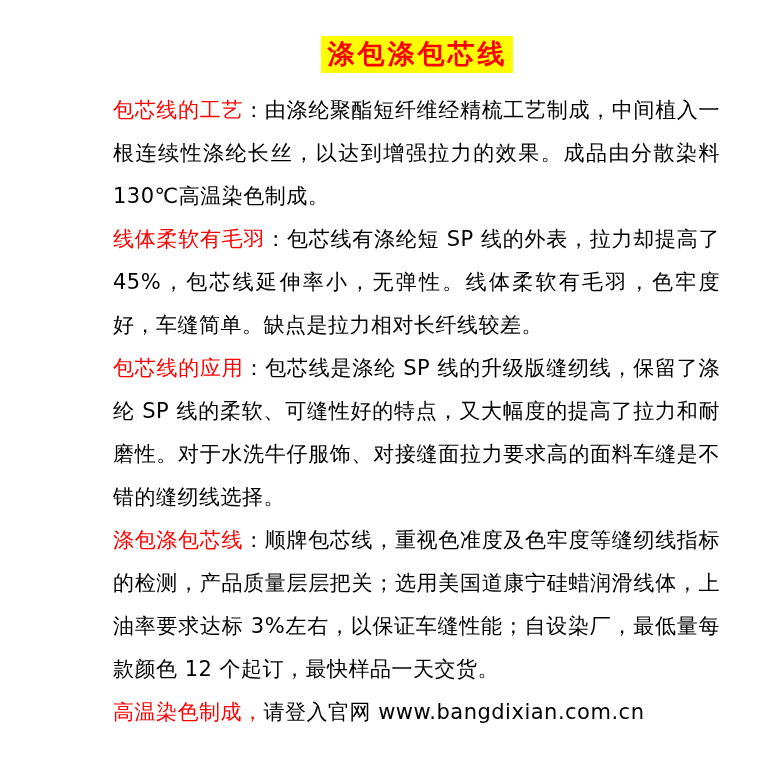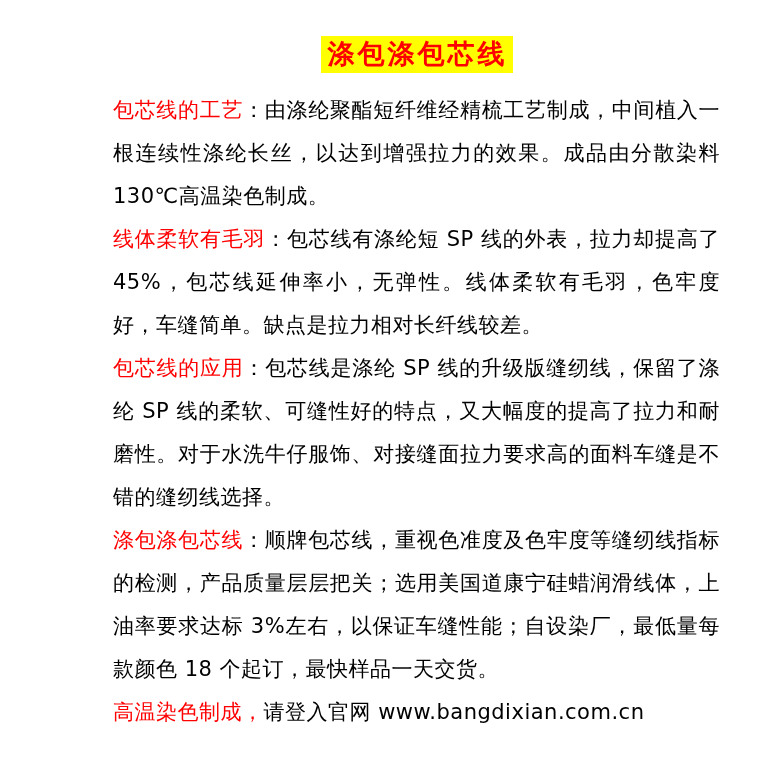--- a/index.html
+++ b/index.html
@@ -56,18 +56,18 @@
   </div>
 
   <div class="content">
 
     <p><span class="lead">包芯线的工艺</span><span class="sep">：</span><span>由涤纶聚酯短纤维经精梳工艺制成，中间植入一根连续性涤纶长丝，以达到增强拉力的效果。成品由分散染料130℃高温染色制成。</span></p>
 
     <p><span class="lead">线体柔软有毛羽</span><span class="sep">：</span><span>包芯线有涤纶短 SP 线的外表，拉力却提高了45%，包芯线延伸率小，无弹性。线体柔软有毛羽，色牢度好，车缝简单。缺点是拉力相对长纤线较差。</span></p>
 
     <p><span class="lead">包芯线的应用</span><span class="sep">：</span><span>包芯线是涤纶 SP 线的升级版缝纫线，保留了涤纶 SP 线的柔软、可缝性好的特点，又大幅度的提高了拉力和耐磨性。对于水洗牛仔服饰、对接缝面拉力要求高的面料车缝是不错的缝纫线选择。</span></p>
 
-    <p><span class="lead">涤包涤包芯线</span><span class="sep">：</span><span>顺牌包芯线，重视色准度及色牢度等缝纫线指标的检测，产品质量层层把关；选用美国道康宁硅蜡润滑线体，上油率要求达标 3%左右，以保证车缝性能；自设染厂，最低量每款颜色 18 个起订，最快样品一天交货。</span></p>
+    <p><span class="lead">涤包涤包芯线</span><span class="sep">：</span><span>顺牌包芯线，重视色准度及色牢度等缝纫线指标的检测，产品质量层层把关；选用美国道康宁硅蜡润滑线体，上油率要求达标 3%左右，以保证车缝性能；自设染厂，最低量每款颜色 12 个起订，最快样品一天交货。</span></p>
 
     <p><span class="lead">高温染色制成，</span><span>请登入官网 www.bangdixian.com.cn</span></p>
 
   </div>
 </div>
 
 </body></html>

